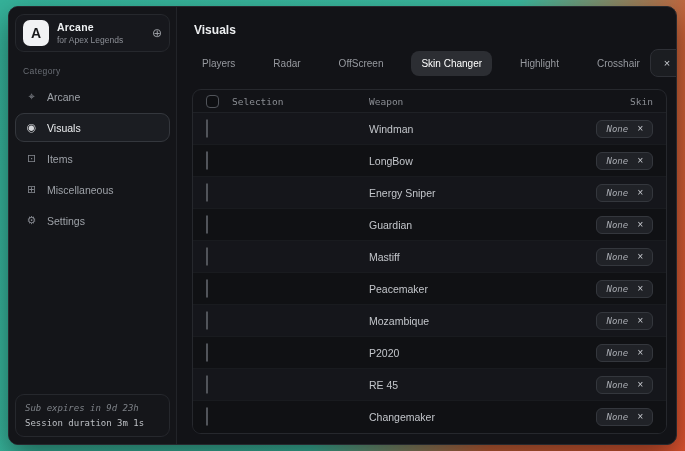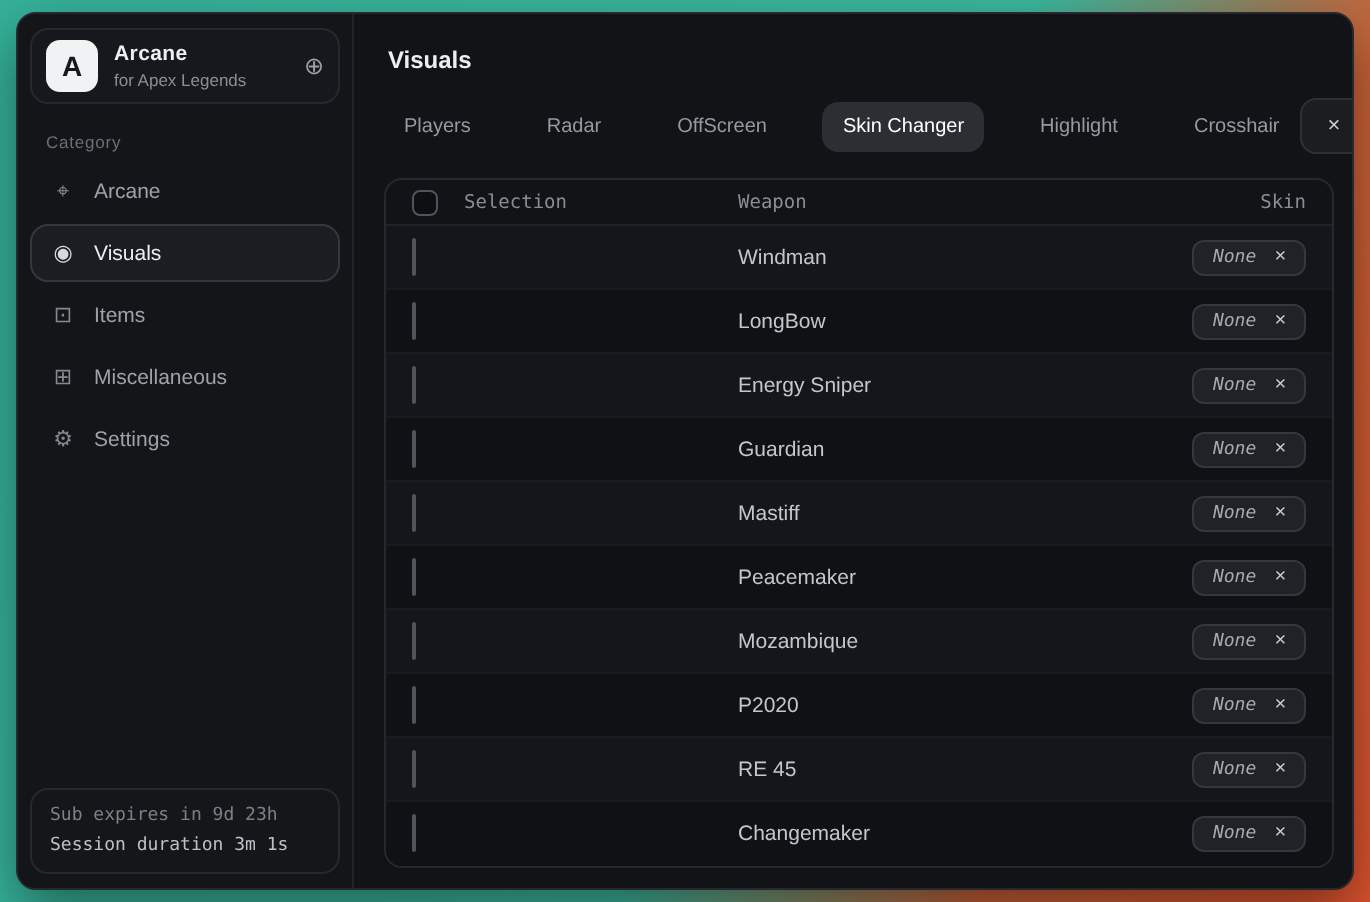--- a/index.html
+++ b/index.html
@@ -50,21 +50,21 @@
   .side-item.active {
     background:#1b1d22; border-color:#34373d; color:#eceef0;
   }
   .side-item.active .icon { color:#d6d8db; }
 
   .side-footer {
     margin-top:auto; border:1px solid #26282d; border-radius:9px;
     background:#15161a; padding:8px 9px;
     font-family:"DejaVu Sans Mono","Liberation Mono",monospace;
   }
-  .side-footer .line1 { font-size:9px; color:#7d8187; }
+  .side-footer .line1 { font-size:9px; color:#7d8187;font-style:italic; }
   .side-footer .line2 { font-size:9px; color:#bdc0c5; margin-top:5px; }
 
   
   .main { flex:1; display:flex; flex-direction:column; padding:12px 9px 10px 15px; min-width:0; }
   .main-title { font-size:12px; font-weight:bold; color:#eceef0; margin:4px 0 12px 2px; }
 
   .toolbar { display:flex; align-items:center; margin-bottom:12px; }
   .tab-bar { display:flex; align-items:center; gap:18px; }
   .tab {
     padding:7px 10px; border-radius:8px; font-size:10px; color:#96999f;

